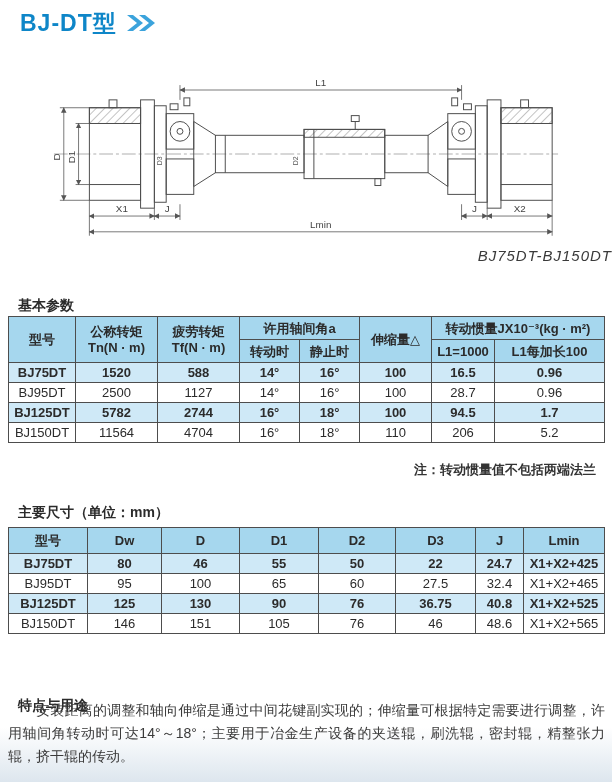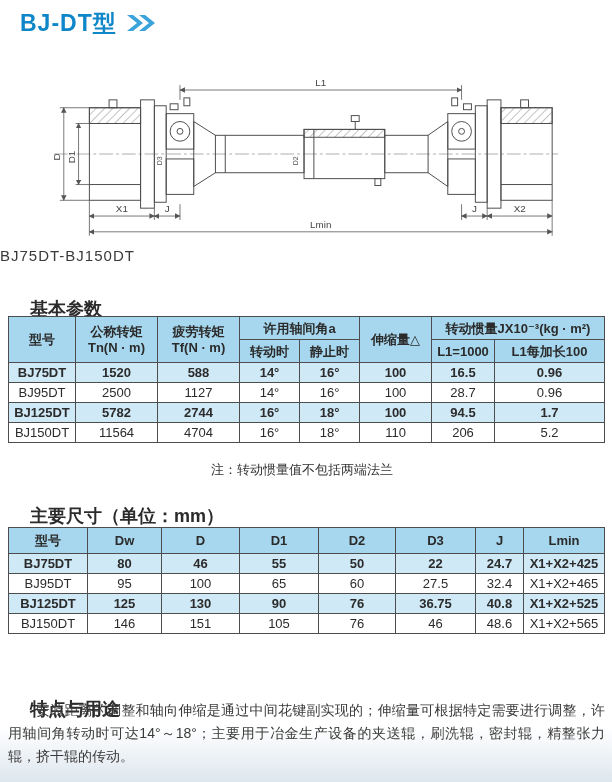--- a/index.html
+++ b/index.html
@@ -14,44 +14,44 @@
   .page{
     position:absolute;inset:0;
     background:linear-gradient(180deg,#ffffff 0%,#ffffff 93%,#dde6ee 100%);
   }
   
   .hdr{position:absolute;left:8px;top:8px;display:flex;align-items:center;gap:8px;margin-left:12px;}
   .hdr .title{font-size:23px;font-weight:bold;color:#0e86c8;letter-spacing:1px;}
   .hdr .chev{display:inline-block;margin-top:3px;}
   
   .fig{position:absolute;left:50px;top:70px;width:512px;height:170px;}
-  .caption{position:absolute;top:247px;left:0;width:612px;text-align:left;
-           font-size:15px;color:#3a3a3a;letter-spacing:1px;}
-  
-  .sec-title{position:absolute;left:30px;font-size:18px;font-weight:bold;color:#2b2b2b;}
+  .caption{position:absolute;top:247px;left:0;width:612px;text-align:right;
+           font-size:15px;color:#3a3a3a;letter-spacing:1px;font-style:italic;}
+  
+  .sec-title{position:absolute;left:18px;font-size:14px;font-weight:bold;color:#2b2b2b;}
   #t-basic{top:297px;}
   #t-dims{top:504px;text-align:center;}
   #t-feat{top:681px;margin-top:16px;}
   
   table{border-collapse:collapse;table-layout:fixed;position:absolute;left:8px;
         font-size:13px;color:#2b2b2b;}
   th,td{border:1px solid #4d4d4d;text-align:center;vertical-align:middle;
         padding:0;overflow:hidden;}
   th{background:#a6d7ee;font-weight:bold;}
   #table1{top:316px;width:596px;}
   #table1 tr.h th{height:22px;line-height:15px;font-size:13px;}
   #table1 td{height:19px;}
   #table2{top:527px;width:596px;}
   #table2 th{height:25px;}
   #table2 td{height:19px;}
   tr.alt td{background:#cfe9f7;font-weight:bold;}
   .two-line span{display:block;line-height:16px;}
   
-  .note{position:absolute;left:8px;top:461px;width:588px;text-align:center;
-        font-size:13px;font-weight:normal;color:#333;}
+  .note{position:absolute;left:8px;top:461px;width:588px;text-align:right;
+        font-size:13px;font-weight:bold;color:#333;}
   
   .para{position:absolute;left:8px;top:699px;width:597px;
         font-size:14px;line-height:23px;text-align:justify;text-indent:2em;color:#3a3a3a;}
   
   .draw{stroke:#4d4d4d;stroke-width:1;fill:none;}
   .dim{stroke:#555;stroke-width:0.8;fill:none;}
   .dimtxt{font-size:10px;fill:#444;stroke:none;}
   .dimtxt-sm{font-size:7px;fill:#555;stroke:none;}
 </style>
 </head>

